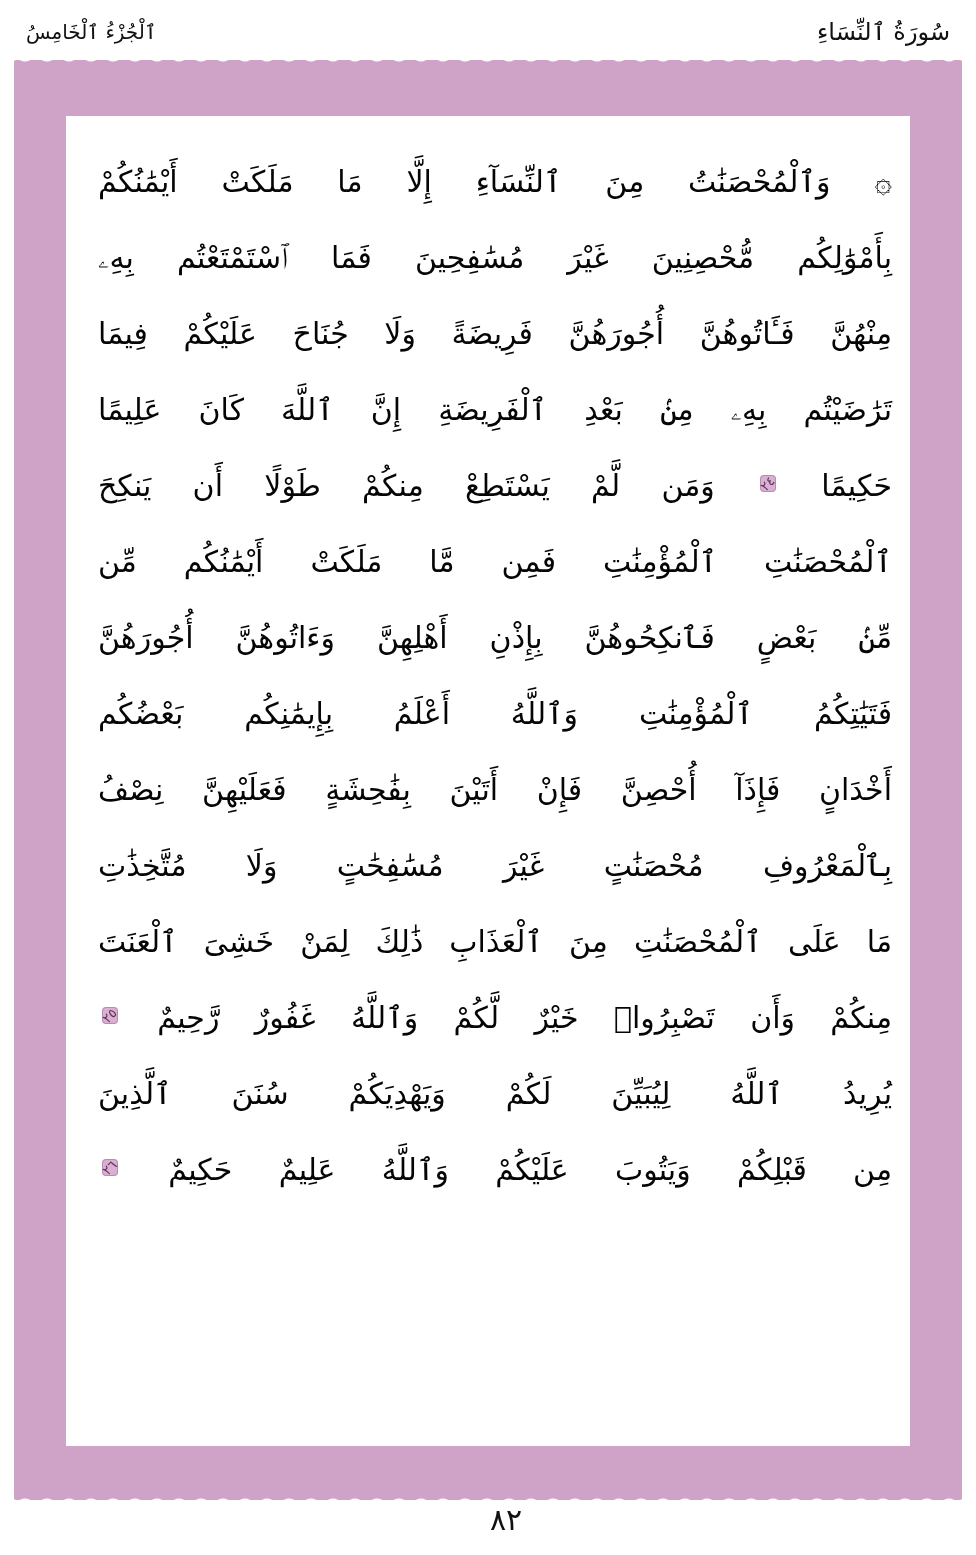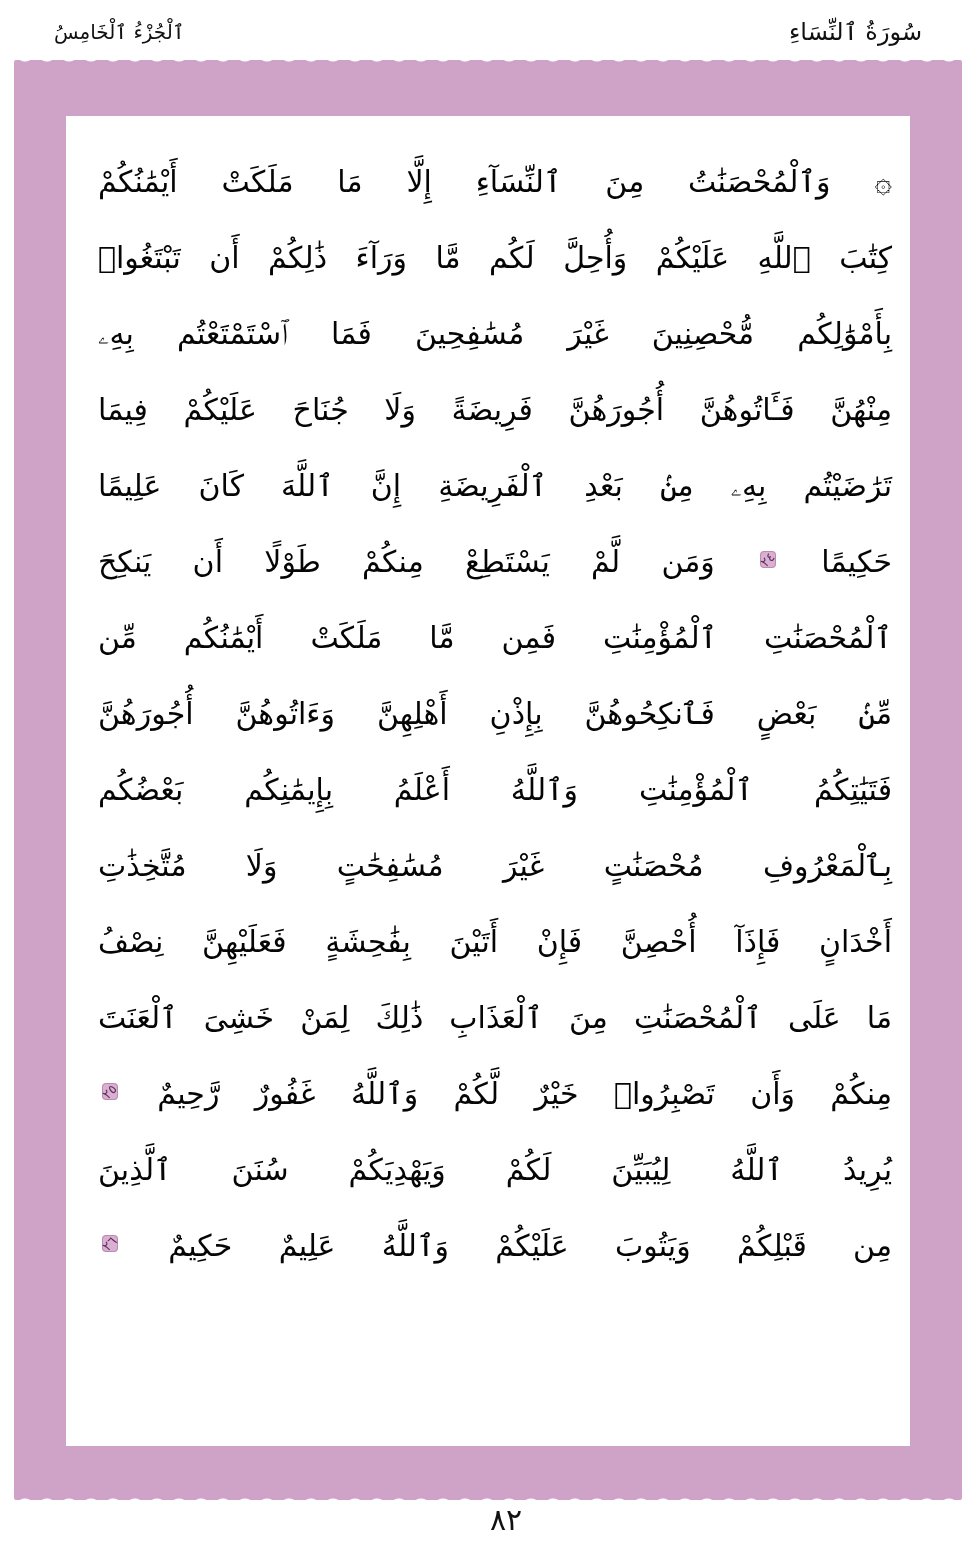--- a/index.html
+++ b/index.html
@@ -25,21 +25,21 @@
   
   .header {
     position: absolute;
     top: 8px;
     left: 0;
     right: 0;
     height: 48px;
     display: flex;
     align-items: center;
     justify-content: space-between;
-    padding: 0 54px;
+    padding: 0 26px;
     box-sizing: border-box;
   }
   .header-item {
     font-family: "DejaVu Sans", sans-serif;
     font-size: 24px;
     color: #111111;
     direction: rtl;
     unicode-bidi: bidi-override;
     white-space: nowrap;
     letter-spacing: 0.5px;
@@ -184,30 +184,29 @@
 
   <div class="frame-outer"></div>
   <div class="scallop scallop-top"></div>
   <div class="scallop scallop-bottom"></div>
   <div class="scallop scallop-left"></div>
   <div class="scallop scallop-right"></div>
   <div class="frame-inner"></div>
 
   <div class="text-block" id="text-block">
       <div class="aya-line"><span>۞ وَٱلْمُحْصَنَٰتُ مِنَ ٱلنِّسَآءِ إِلَّا مَا مَلَكَتْ أَيْمَٰنُكُمْ</span></div>
-      <div class="aya-line"><span>كِتَٰبَ ٱللَّهِ عَلَيْكُمْ وَأُحِلَّ لَكُم مَّا وَرَآءَ ذَٰلِكُمْ أَن تَبْتَغُوا۟</span></div>
       <div class="aya-line"><span>بِأَمْوَٰلِكُم مُّحْصِنِينَ غَيْرَ مُسَٰفِحِينَ فَمَا ٱسْتَمْتَعْتُم بِهِۦ</span></div>
       <div class="aya-line"><span>مِنْهُنَّ فَـَٔاتُوهُنَّ أُجُورَهُنَّ فَرِيضَةً وَلَا جُنَاحَ عَلَيْكُمْ فِيمَا</span></div>
       <div class="aya-line"><span>تَرَٰضَيْتُم بِهِۦ مِنۢ بَعْدِ ٱلْفَرِيضَةِ إِنَّ ٱللَّهَ كَانَ عَلِيمًا</span></div>
       <div class="aya-line"><span>حَكِيمًا </span><span class="aya-mark"><span>٢٤</span></span><span> وَمَن لَّمْ يَسْتَطِعْ مِنكُمْ طَوْلًا أَن يَنكِحَ</span></div>
       <div class="aya-line"><span>ٱلْمُحْصَنَٰتِ ٱلْمُؤْمِنَٰتِ فَمِن مَّا مَلَكَتْ أَيْمَٰنُكُم مِّن</span></div>
       <div class="aya-line"><span>مِّنۢ بَعْضٍ فَٱنكِحُوهُنَّ بِإِذْنِ أَهْلِهِنَّ وَءَاتُوهُنَّ أُجُورَهُنَّ</span></div>
       <div class="aya-line"><span>فَتَيَٰتِكُمُ ٱلْمُؤْمِنَٰتِ وَٱللَّهُ أَعْلَمُ بِإِيمَٰنِكُم بَعْضُكُم</span></div>
+      <div class="aya-line"><span>أَخْدَانٍ فَإِذَآ أُحْصِنَّ فَإِنْ أَتَيْنَ بِفَٰحِشَةٍ فَعَلَيْهِنَّ نِصْفُ</span></div>
       <div class="aya-line"><span>بِٱلْمَعْرُوفِ مُحْصَنَٰتٍ غَيْرَ مُسَٰفِحَٰتٍ وَلَا مُتَّخِذَٰتِ</span></div>
-      <div class="aya-line"><span>أَخْدَانٍ فَإِذَآ أُحْصِنَّ فَإِنْ أَتَيْنَ بِفَٰحِشَةٍ فَعَلَيْهِنَّ نِصْفُ</span></div>
       <div class="aya-line"><span>مَا عَلَى ٱلْمُحْصَنَٰتِ مِنَ ٱلْعَذَابِ ذَٰلِكَ لِمَنْ خَشِىَ ٱلْعَنَتَ</span></div>
       <div class="aya-line"><span>مِنكُمْ وَأَن تَصْبِرُوا۟ خَيْرٌ لَّكُمْ وَٱللَّهُ غَفُورٌ رَّحِيمٌ </span><span class="aya-mark"><span>٢٥</span></span></div>
       <div class="aya-line"><span>يُرِيدُ ٱللَّهُ لِيُبَيِّنَ لَكُمْ وَيَهْدِيَكُمْ سُنَنَ ٱلَّذِينَ</span></div>
       <div class="aya-line"><span>مِن قَبْلِكُمْ وَيَتُوبَ عَلَيْكُمْ وَٱللَّهُ عَلِيمٌ حَكِيمٌ </span><span class="aya-mark"><span>٢٦</span></span></div>
     </div>
 
   <div class="page-number">٨٢</div>
 
 </div>
 

